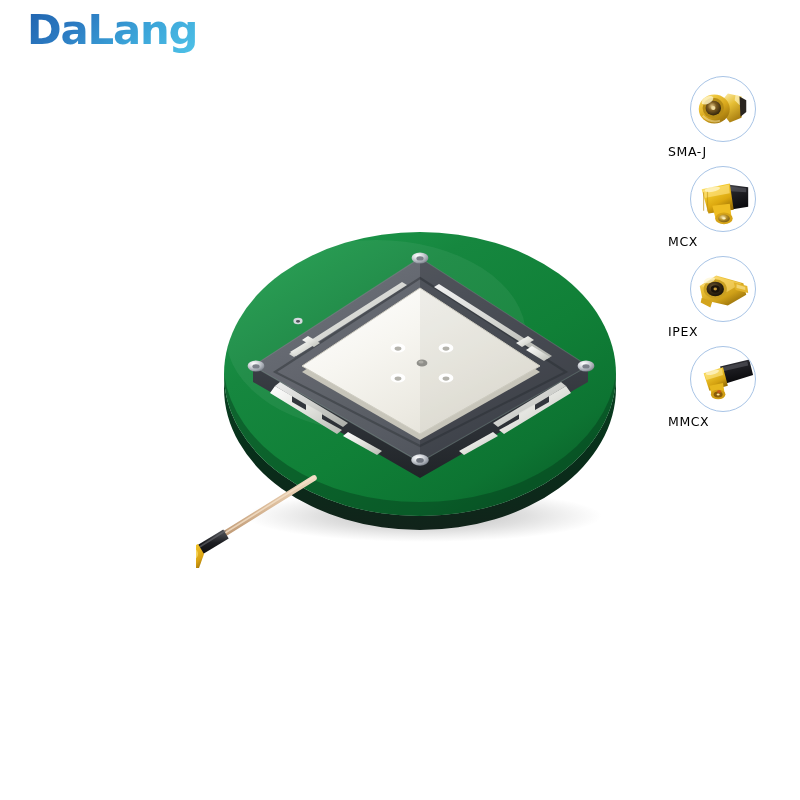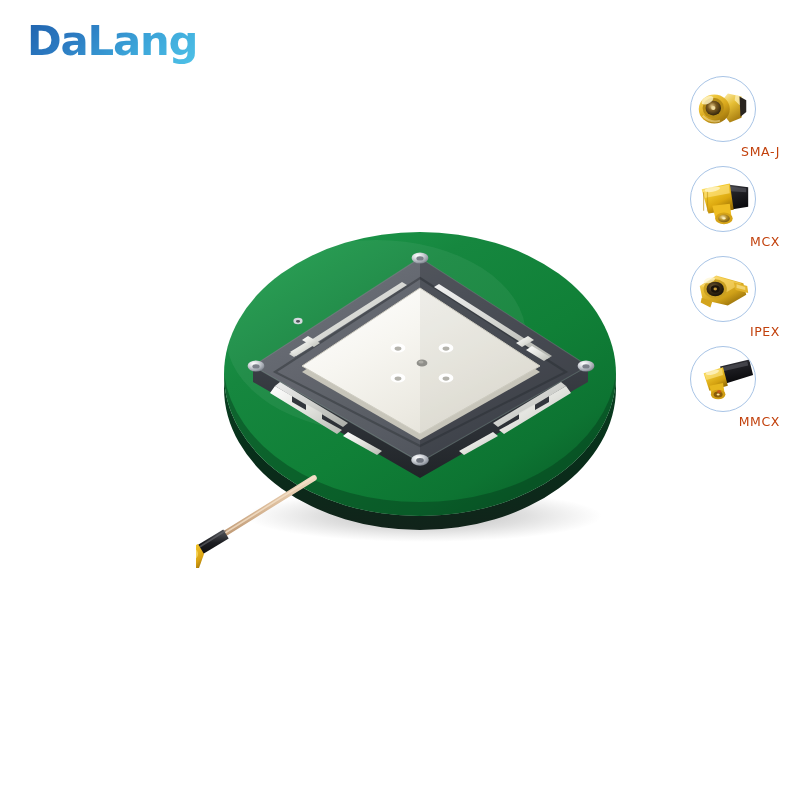--- a/index.html
+++ b/index.html
@@ -14,21 +14,21 @@
     position: relative;
     overflow: hidden;
     font-family: "Liberation Sans", sans-serif;
     -webkit-font-smoothing: antialiased;
   }
 
   
   #brand-logo {
     position: absolute;
     left: 27px;
-    top: 18px;
+    top: 7px;
     width: 170px;
     height: 46px;
   }
   #brand-logo .logo-text {
     font-family: "DejaVu Sans", sans-serif;
     font-size: 41px;
     font-weight: 700;
     letter-spacing: -1.2px;
     line-height: 46px;
     background: linear-gradient(138deg, #1f62ad 0%, #2c7bc2 30%, #3ba3d8 62%, #4fc3e8 100%);
@@ -68,25 +68,25 @@
   .connector-art {
     position: absolute;
     left: 0; top: 0;
     width: 100%; height: 100%;
   }
   .connector-label {
     position: absolute;
     left: 0;
     top: 68px;
     width: 112px;
-    text-align: right;
+    text-align: left;
     font-family: "DejaVu Sans", sans-serif;
     font-size: 12.5px;
     letter-spacing: 0.6px;
-    color: #c2410c;
+    color: #000000;
     white-space: nowrap;
   }
 
   
   #product-antenna {
     position: absolute;
     left: 196px;
     top: 196px;
     width: 448px;
     height: 380px;

